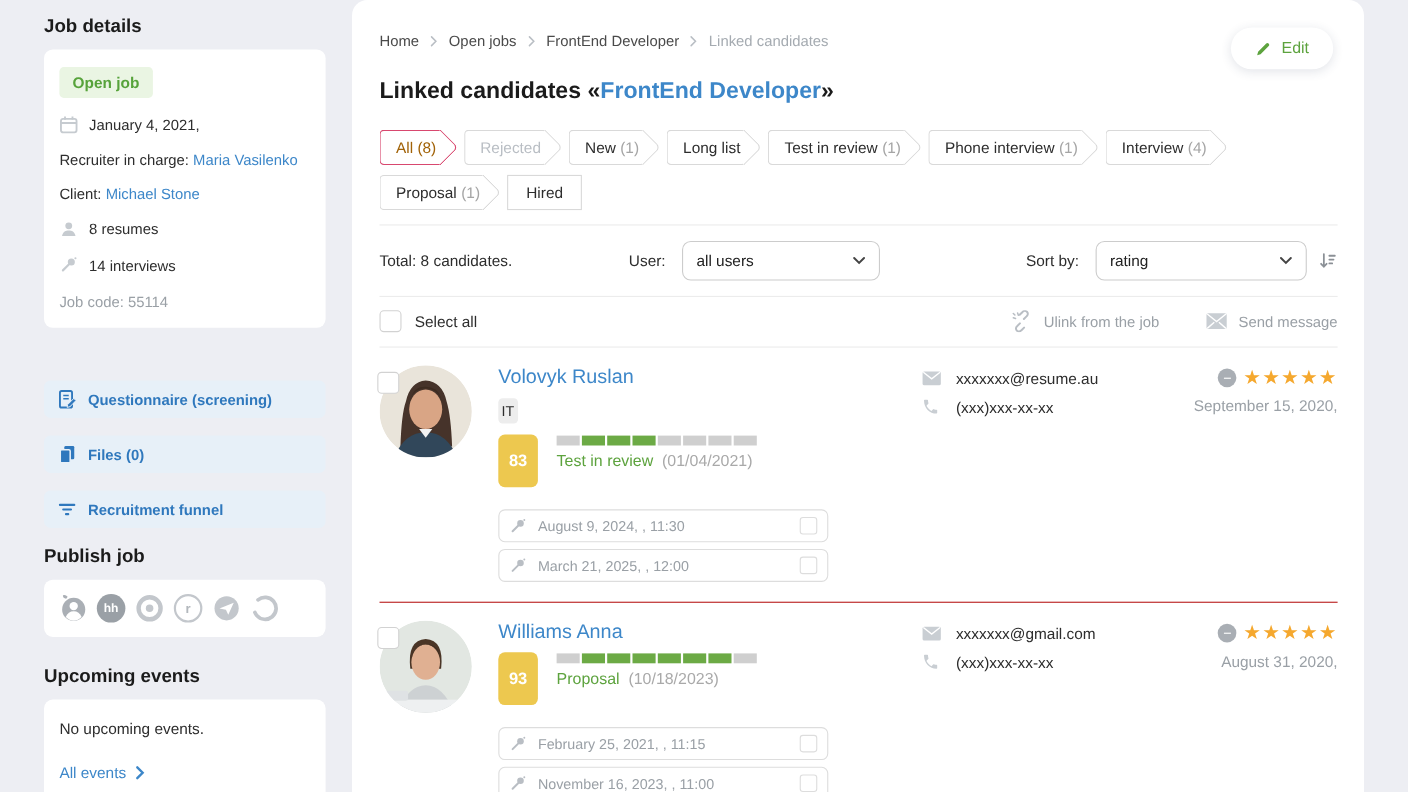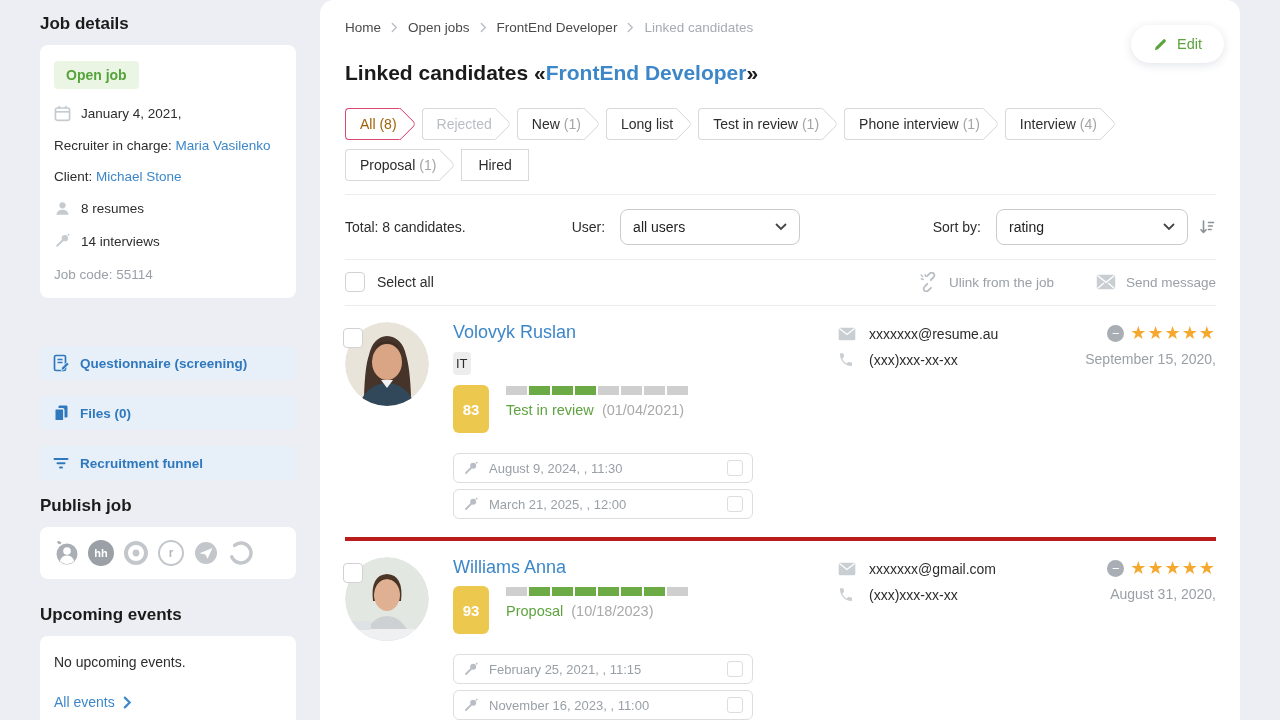--- a/index.html
+++ b/index.html
@@ -23,24 +23,24 @@
   .publish-card { height:52px; display:flex; align-items:center; gap:9px; padding:0 13px; margin-bottom:26px; }
   .pub { width:26px; height:26px; border-radius:50%; display:flex; align-items:center; justify-content:center; flex:none; cursor:pointer; }
   .pub-hh { background:#9aa0a6; color:#fff; font-weight:700; font-size:11px; }
   .pub-r { border:2px solid #c3c7cc; color:#b3b8bd; font-weight:700; font-size:12px; }
   .events-card { padding:18px 14px 20px; }
   .events-empty { font-size:14px; color:#2d2d2d; }
   .all-events { display:flex; align-items:center; gap:8px; margin-top:24px; color:#3d87c9; font-size:14px; cursor:pointer; }
 
   
   .main { position:absolute; left:320px; top:0; width:920px; height:740px; background:#fff; border-radius:14px; padding:0 24px 0 25px; }
-  .crumbs { display:flex; align-items:center; gap:10px; padding-top:20px; font-size:13.5px; color:#4a4a4a; }
+  .crumbs { display:flex; align-items:center; gap:10px; padding-top:30px; font-size:13.5px; color:#4a4a4a; }
   .crumbs .crumb { cursor:pointer; }
   .crumbs .current { color:#a5abb1; cursor:default; }
-  .edit-btn { position:absolute; right:16px; top:25px; display:flex; align-items:center; gap:9px; background:#fff; border:none; border-radius:19px; padding:11px 22px; font-size:14.5px; color:#5da33e; box-shadow:0 2px 10px rgba(40,60,90,.14); cursor:pointer; font-family:inherit; }
+  .edit-btn { position:absolute; right:28px; top:25px; display:flex; align-items:center; gap:9px; background:#fff; border:none; border-radius:19px; padding:11px 22px; font-size:14.5px; color:#5da33e; box-shadow:0 2px 10px rgba(40,60,90,.14); cursor:pointer; font-family:inherit; }
   .page-title { margin-top:26px; font-size:21px; font-weight:700; color:#1b1b1b; }
   .page-title .job-name { color:#3d87c9; }
 
   .tabs { display:flex; flex-wrap:wrap; row-gap:9px; column-gap:21px; margin-top:23px; padding-bottom:13px; border-bottom:1px solid #ececec; }
   .tab { position:relative; height:32px; display:flex; align-items:center; background:#fff; border:1px solid #d9d9d9; border-right:0; border-radius:4px 0 0 4px; padding:0 4px 0 14px; font-size:14px; color:#2d2d2d; cursor:pointer; }
   .tab::after { content:""; position:absolute; top:50%; right:-11px; width:22px; height:22px; transform:translateY(-50%) rotate(45deg); border:1px solid #d9d9d9; border-left:0; border-bottom:0; border-radius:0 5px 0 0; background:#fff; z-index:0; }
   .tab > span { position:relative; z-index:1; }
   .tab .count { color:#a5a5a5; }
   .tab .count:not(:empty){ margin-left:4px; }
   .tab-active { color:#a16207; border-color:#d8486f; }
@@ -61,21 +61,21 @@
   .sort-ic { margin-left:10px; cursor:pointer; }
 
   .select-row { display:flex; align-items:center; padding:12px 0 13px; border-bottom:1px solid #ececec; }
   .cb { width:20px; height:20px; border:1.5px solid #d2d2d2; border-radius:4px; background:#fff; cursor:pointer; flex:none; }
   .select-row .txt { margin-left:12px; font-size:14px; color:#2d2d2d; }
   .row-action { display:flex; align-items:center; gap:10px; color:#9aa0a6; font-size:13.5px; cursor:pointer; }
   .act-unlink { margin-left:auto; }
   .act-send { margin-left:42px; }
 
   
-  .cand { position:relative; padding:14px 0 18px; border-bottom:4px solid #b91c1c; }
+  .cand { position:relative; padding:14px 0 18px; border-bottom:1px solid #b91c1c; }
   .avatar { position:absolute; left:0; top:16px; width:84px; height:84px; border-radius:50%; overflow:hidden; }
   .cand-cb { position:absolute; left:-2px; top:22px; z-index:2; }
   .cand-main { margin-left:108px; padding-top:2px; }
   .cand-name { font-size:18px; color:#3d87c9; text-decoration:none; cursor:pointer; display:inline-block; }
   .tag { display:inline-block; margin-top:9px; background:#ededed; border-radius:4px; padding:4px 3px; font-size:13px; color:#2d2d2d; }
   .score-row { display:flex; margin-top:10px; margin-bottom:20px; }
   .score { width:36px; height:48px; flex:none; background:#edc84f; border-radius:6px; color:#fff; font-weight:700; font-size:15px; display:flex; align-items:center; justify-content:center; }
   .score-side { margin-left:17px; padding-top:1px; }
   .progress { display:flex; gap:2px; }
   .seg { display:block; width:21px; height:9px; background:#cfcfcf; }

